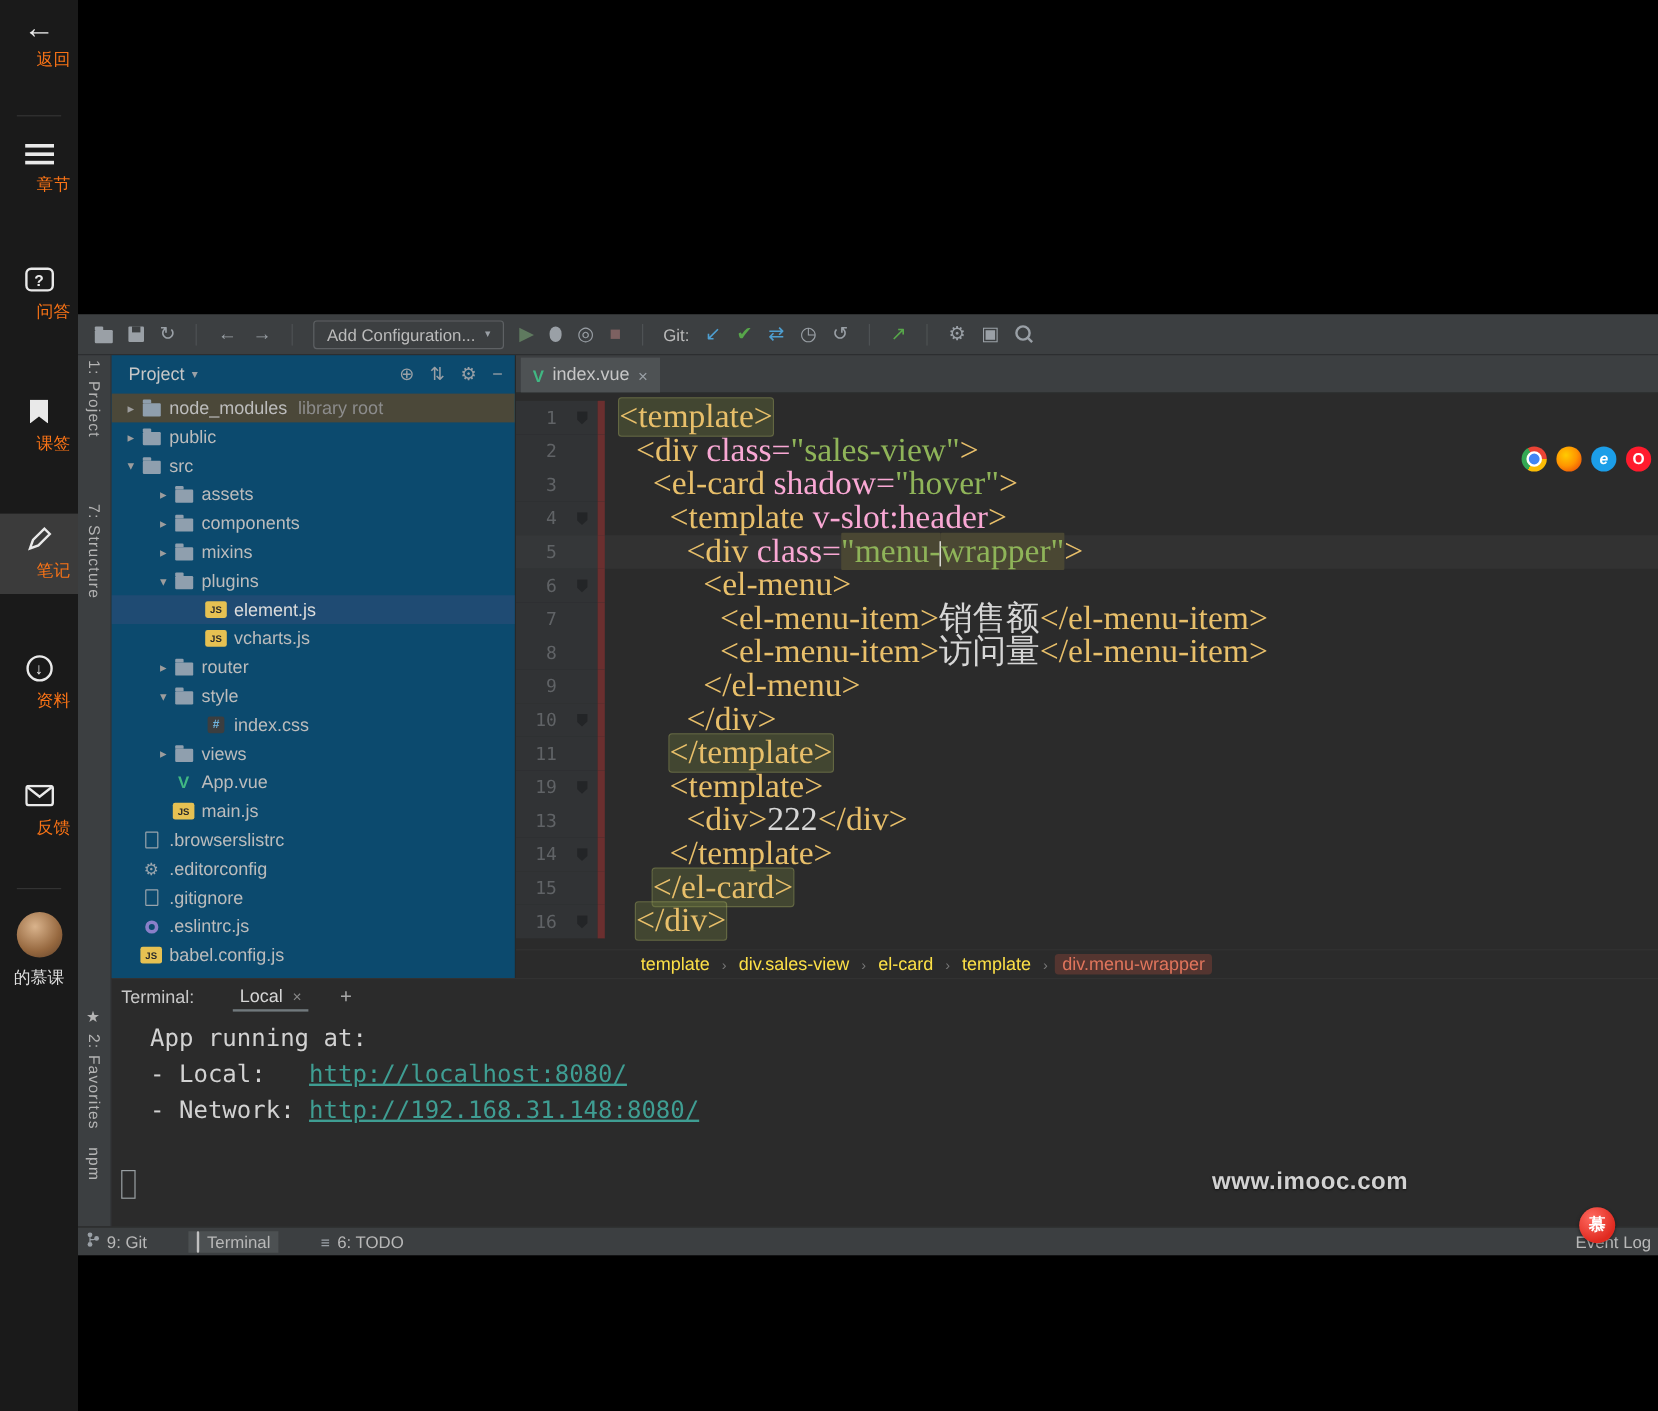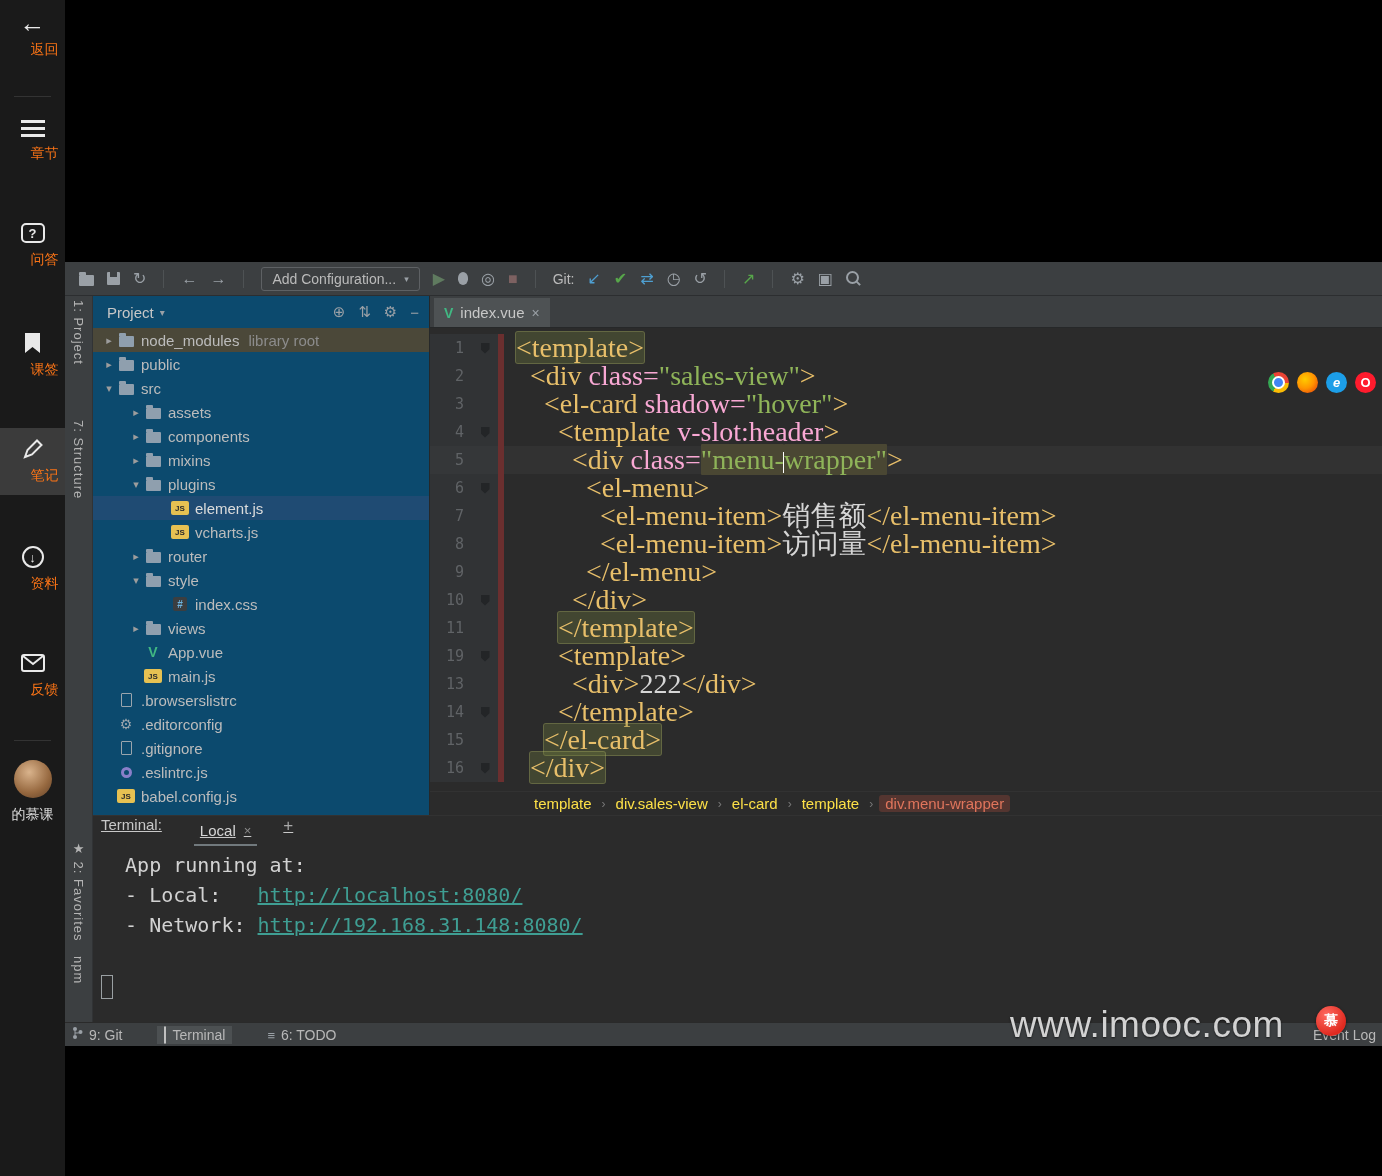--- a/index.html
+++ b/index.html
@@ -112,41 +112,41 @@
   .bi { width:21px; height:21px; border-radius:50%; position:relative; cursor:pointer;
     display:flex; align-items:center; justify-content:center; color:#fff; font-weight:bold; font-size:13px; }
   .bi-chrome { background:conic-gradient(from -30deg,#ea4335 0 120deg,#fbbc05 120deg 240deg,#34a853 240deg 360deg); }
   .bi-chrome::after { content:""; position:absolute; width:9px; height:9px; background:#4285f4; border:2px solid #fff; border-radius:50%; }
   .bi-firefox { background:radial-gradient(circle at 38% 35%, #ffcb00, #ff9500 48%, #e3350d); }
   .bi-ie { background:#1c9ee8; font-style:italic; }
   .bi-opera { background:#ff1b2d; }
 
   
   .terminal { position:absolute; left:28px; top:553px; right:0; height:207px; background:#2b2b2b; border-top:1px solid #323232; }
-  .term-header { height:30px; display:flex; padding-left:8px; color:#c8c8c8; font-size:15px;text-decoration:underline; }
+  .term-header { height:30px; display:flex; align-items:center; padding-left:8px; color:#c8c8c8; font-size:15px; }
   .term-tab { margin-left:32px; padding:3px 6px 2px; color:#d6d6d6; border-bottom:2px solid #71797d; display:flex; gap:8px; align-items:center; cursor:pointer; }
   .term-tab .x { color:#8a8a8a; font-size:13px; }
   .term-plus { margin-left:26px; color:#a8a8a8; font-size:17px; cursor:pointer; }
   .term-body { padding:4px 0 0 8px; font-family:"DejaVu Sans Mono","Liberation Mono",monospace; font-size:20px; }
   .tl { height:30px; white-space:pre; line-height:30px; }
   .t-tp { color:#d2d2d2; }
   .t-tlink { color:#3f9e93; text-decoration:underline; cursor:pointer; }
   .t-tcursor { display:inline-block; width:12px; height:24px; border:1px solid #9aa0a3; vertical-align:middle; }
 
   
   .statusbar { position:absolute; left:0; right:0; bottom:0; height:24px; background:#3c3f41; border-top:1px solid #2a2a2a;
     display:flex; align-items:center; gap:28px; color:#b8b8b8; font-size:14px; }
   .st-item { display:flex; align-items:center; gap:6px; cursor:pointer; padding:1px 7px; }
   .st-item.active { background:#4c5052; }
   .st-right { margin-left:auto; padding-right:6px; cursor:pointer; }
   .st-ic-term { width:13px; height:10px; border:1px solid #c0c0c0; border-radius:1px; }
   .st-ic-list { font-size:13px; color:#9aa0a6; }
 
   
-  .watermark { position:absolute; left:945px; top:742px; color:#d2d2d2; font-size:37px; font-weight:normal; letter-spacing:0.5px;
+  .watermark { position:absolute; left:945px; top:712px; color:#d2d2d2; font-size:20px; font-weight:bold; letter-spacing:0.5px;
     text-shadow:0 1px 2px rgba(0,0,0,0.6); z-index:5; }
   .imooc-logo { position:absolute; left:1251px; top:744px; width:30px; height:30px; border-radius:50%;
     background:radial-gradient(circle at 35% 30%, #ff6a60, #e02a20 70%); z-index:6;
     display:flex; align-items:center; justify-content:center; color:#fff; font-weight:bold; font-size:14px;
     box-shadow:0 1px 3px rgba(0,0,0,0.5); }
 </style>
 </head>
 <body>
 
 <div class="app">

